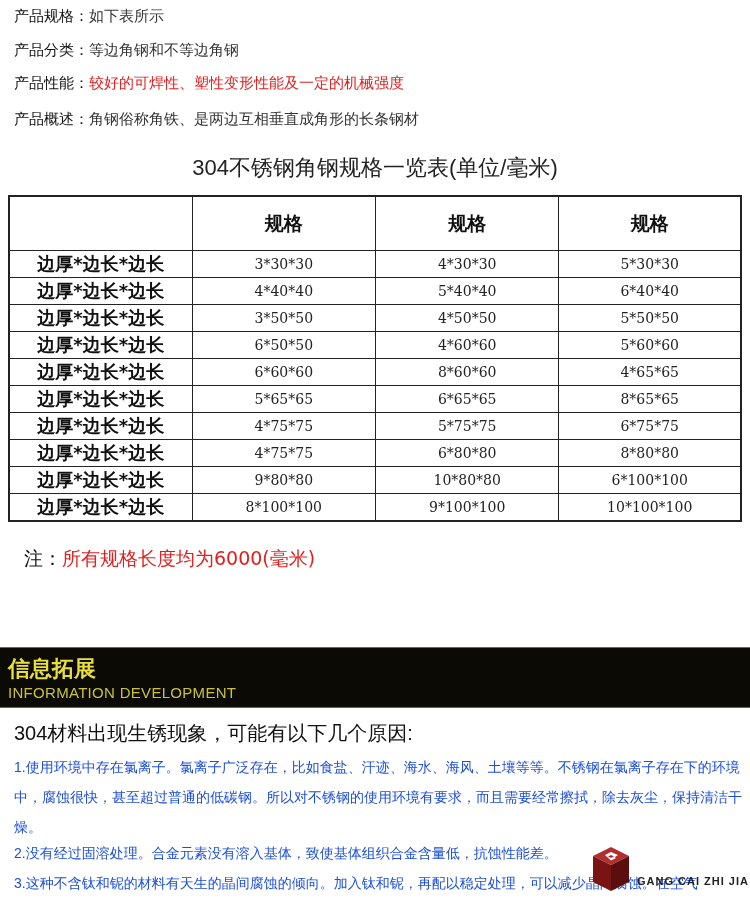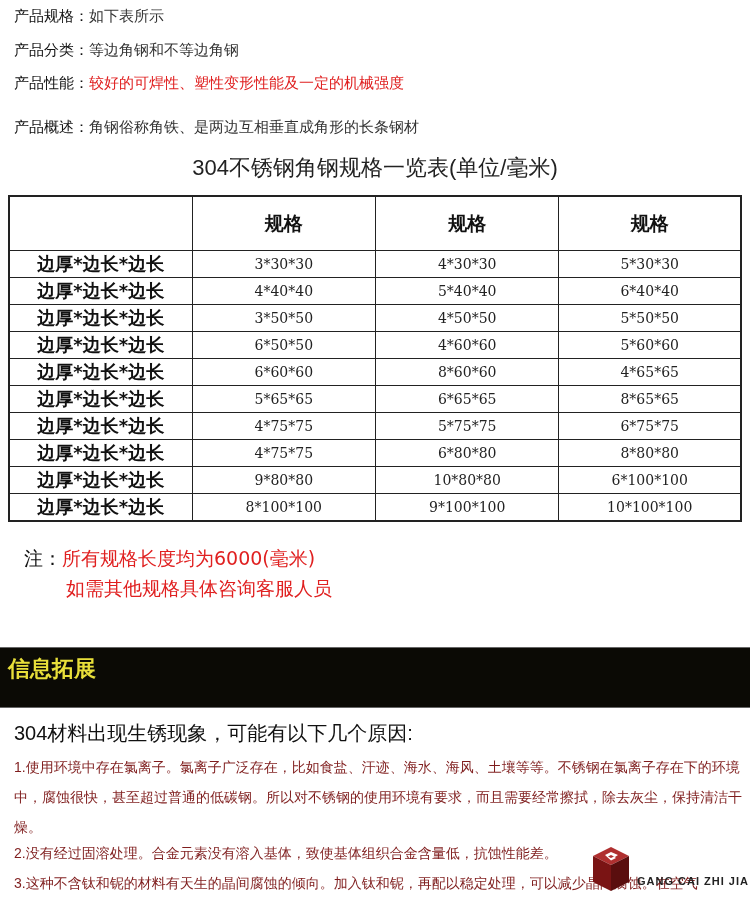--- a/index.html
+++ b/index.html
@@ -16,39 +16,39 @@
   table.spec td.rowlbl { font-size: 18px; font-weight: bold; font-family: "DejaVu Sans", sans-serif; color: #111; }
   .c0 { width: 184px; } .c1 { width: 184px; } .c2 { width: 184px; } .c3 { width: 182px; }
   .note { position: absolute; left: 24px; top: 543px; font-size: 19px; line-height: 30px; }
   .note .lbl { color: #111; }
   .note .red { color: #e02020; }
   .note .line2 { padding-left: 42px; color: #e02020; display: block; }
   .banner { position: absolute; left: 0; top: 647px; width: 750px; height: 59px; background: #0b0a05; border-top: 1px solid #666; border-bottom: 1px solid #666; }
   .banner .zh { position: absolute; left: 8px; top: 6px; font-size: 22px; font-weight: bold; color: #e8df3a; }
   .banner .en { position: absolute; left: 8px; top: 36px; font-size: 15px; color: #c9c23a; font-family: "Liberation Sans", sans-serif; letter-spacing: 0.3px; }
   .info-title { position: absolute; left: 14px; top: 720px; font-size: 20px; color: #111; font-family: "Liberation Sans", sans-serif; text-align: right; }
-  .para { position: absolute; left: 14px; width: 730px; font-size: 14px; color: #7f1d1d; line-height: 30px; font-family: "Liberation Sans", sans-serif; }
+  .para { position: absolute; left: 14px; width: 730px; font-size: 14px; color: #1d4ed8; line-height: 30px; font-family: "Liberation Sans", sans-serif; }
   .logo { position: absolute; left: 591px; top: 843px; width: 160px; height: 55px; }
   .logo .cube { position: absolute; left: 0; top: 2px; width: 40px; height: 48px; }
   .logo .name { position: absolute; left: 44px; top: 2px; font-size: 24px; font-weight: bold; color: #222; letter-spacing: 1px; }
   .logo .pinyin { position: absolute; left: 46px; top: 32px; font-size: 11px; font-weight: bold; color: #222; letter-spacing: 1px; font-family: "Liberation Sans", sans-serif; }
 </style>
 </head>
 <body>
 
 <div class="spec-line" style="top:7px;">
   <span class="lbl">产品规格：</span><span class="val">如下表所示</span>
 </div>
 <div class="spec-line" style="top:41px;">
   <span class="lbl">产品分类：</span><span class="val">等边角钢和不等边角钢</span>
 </div>
 <div class="spec-line" style="top:74px;">
   <span class="lbl">产品性能：</span><span class="val red">较好的可焊性、塑性变形性能及一定的机械强度</span>
 </div>
-<div class="spec-line" style="top:110px;margin-top:8px;">
+<div class="spec-line" style="top:110px;">
   <span class="lbl">产品概述：</span><span class="val">角钢俗称角铁、是两边互相垂直成角形的长条钢材</span>
 </div>
 
 <div class="table-title">304不锈钢角钢规格一览表(单位/毫米)</div>
 
 <table class="spec">
   <thead>
     <tr>
       <th class="c0"></th>
       <th class="c1">规格</th>
@@ -115,25 +115,25 @@
         <td class="rowlbl">边厚*边长*边长</td>
         <td>8*100*100</td>
         <td>9*100*100</td>
         <td>10*100*100</td>
       </tr>
     </tbody>
 </table>
 
 <div class="note">
   <span class="lbl">注：</span><span class="red">所有规格长度均为6000(毫米)</span>
-  <span class="line2">如需其他规格具体咨询客服人员</span>
 </div>
 
 <div class="banner">
   <div class="zh">信息拓展</div>
+  <div class="en">INFORMATION DEVELOPMENT</div>
 </div>
 
 <div class="info-title">304材料出现生锈现象，可能有以下几个原因:</div>
 <div class="para" style="top:752px;">1.使用环境中存在氯离子。氯离子广泛存在，比如食盐、汗迹、海水、海风、土壤等等。不锈钢在氯离子存在下的环境中，腐蚀很快，甚至超过普通的低碳钢。所以对不锈钢的使用环境有要求，而且需要经常擦拭，除去灰尘，保持清洁干燥。</div>
 <div class="para" style="top:838px;">2.没有经过固溶处理。合金元素没有溶入基体，致使基体组织合金含量低，抗蚀性能差。</div>
 <div class="para" style="top:868px;">3.这种不含钛和铌的材料有天生的晶间腐蚀的倾向。加入钛和铌，再配以稳定处理，可以减少晶间腐蚀。在空气</div>
 
 <div class="logo">
   <svg class="cube" viewBox="0 0 40 48">
     <polygon points="20,2 38,11 20,20 2,11" fill="#b03030"></polygon>

